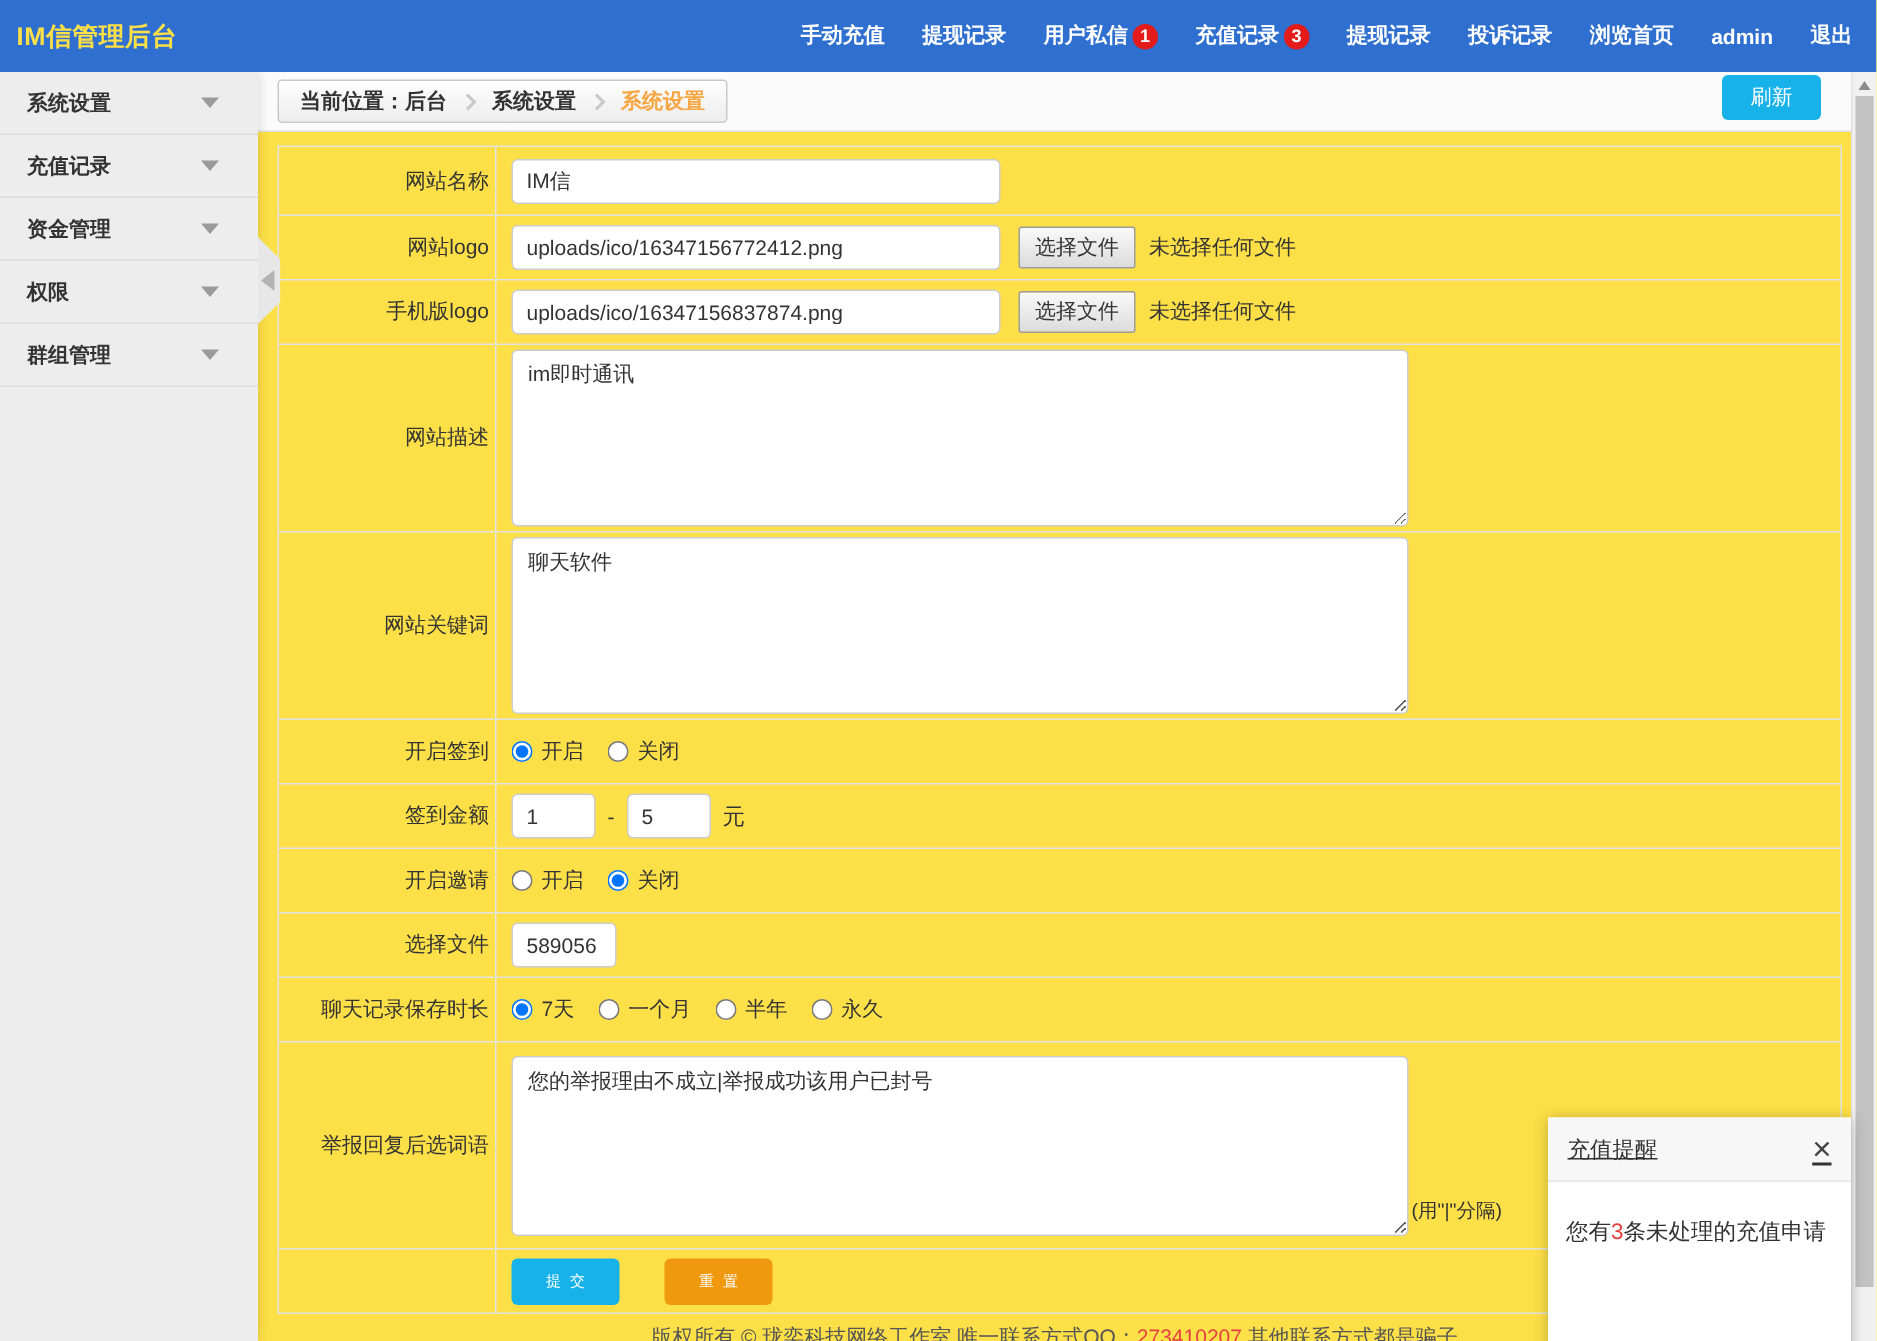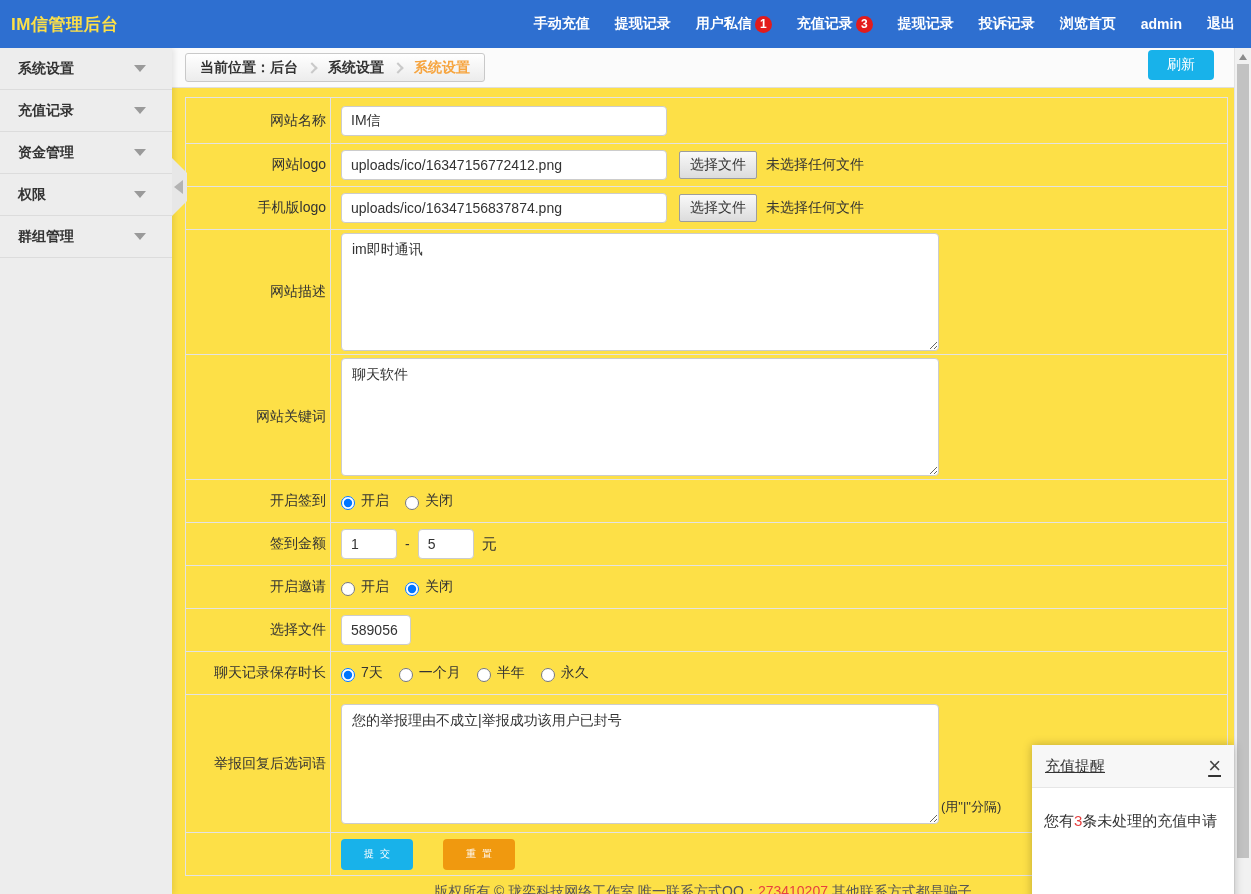--- a/index.html
+++ b/index.html
@@ -88,21 +88,21 @@
   }
   .tarea-desc { height:118px; }
   .tarea-report { height:120px; }
   .file-btn {
     margin-left:12px; padding:4px 10px; font-size:14px; color:#333;
     border:1px solid #9d9d9d; border-radius:2px;
     background:linear-gradient(#f9f9f9,#dcdcdc); cursor:pointer; font-family:inherit;
   }
   .file-status { margin-left:9px; font-size:14px; color:#333; }
   .radio-group { display:flex; align-items:center; }
-  .radio-opt { display:flex; align-items:flex-end; margin-right:16px; cursor:pointer; }
+  .radio-opt { display:flex; align-items:center; margin-right:16px; cursor:pointer; }
   .radio-opt input { margin-right:6px; width:14px; height:14px; cursor:pointer; }
   .unit-label { font-size:15px; }
   .sep-dash { margin-right:8px; }
   .note { align-self:flex-end; margin:0 0 8px 2px; font-size:13px; color:#333; white-space:nowrap; }
   .btn {
     width:72px; height:31px; border:none; border-radius:4px; color:#fff;
     font-size:10px; cursor:pointer; font-family:Liberation Mono, monospace;
   }
   .btn-submit { background:#18b2ea; margin-right:30px; }
   .btn-reset { background:#f0990f; }

